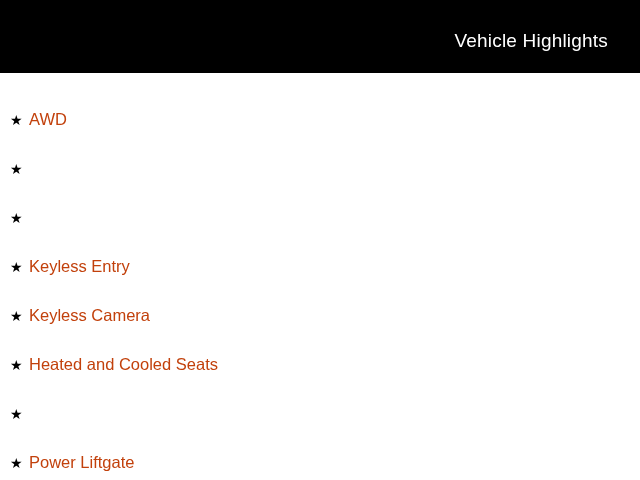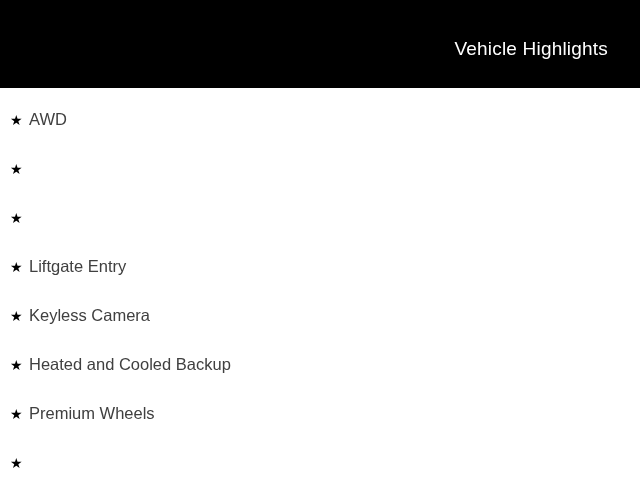--- a/index.html
+++ b/index.html
@@ -17,21 +17,21 @@
     position: relative;
     width: 640px;
     height: 480px;
     background: #ffffff;
   }
   .header-bar {
     position: absolute;
     top: 0;
     left: 0;
     width: 640px;
-    height: 88px;
+    height: 73px;
     background: #000000;
     display: flex;
     align-items: center;
     justify-content: flex-end;
     box-sizing: border-box;
     padding-right: 32px;
   }
   .header-title {
     color: #ffffff;
     font-size: 19px;
@@ -60,21 +60,21 @@
   .star-icon {
     width: 19px;
     min-width: 19px;
     color: #000000;
     font-size: 14px;
     line-height: 1;
     text-align: left;
     display: inline-block;
   }
   .highlight-label {
-    color: #404040;
+    color: #c2410c;
     font-size: 16.5px;
     font-family: "Liberation Sans", sans-serif;
     line-height: 1;
     white-space: nowrap;
   }
 </style>
 </head>
 <body>
 
 <div class="page">
@@ -89,32 +89,32 @@
       <span class="highlight-label">AWD</span>
     </li>
     <li class="highlight-item">
       <span class="star-icon">★</span>
     </li>
     <li class="highlight-item">
       <span class="star-icon">★</span>
     </li>
     <li class="highlight-item">
       <span class="star-icon">★</span>
-      <span class="highlight-label">Liftgate Entry</span>
+      <span class="highlight-label">Keyless Entry</span>
     </li>
     <li class="highlight-item">
       <span class="star-icon">★</span>
       <span class="highlight-label">Keyless Camera</span>
     </li>
     <li class="highlight-item">
       <span class="star-icon">★</span>
-      <span class="highlight-label">Heated and Cooled Backup</span>
+      <span class="highlight-label">Heated and Cooled Seats</span>
     </li>
     <li class="highlight-item">
       <span class="star-icon">★</span>
-      <span class="highlight-label">Premium Wheels</span>
     </li>
     <li class="highlight-item">
       <span class="star-icon">★</span>
+      <span class="highlight-label">Power Liftgate</span>
     </li>
   </ul>
 
 </div>
 
 </body></html>

